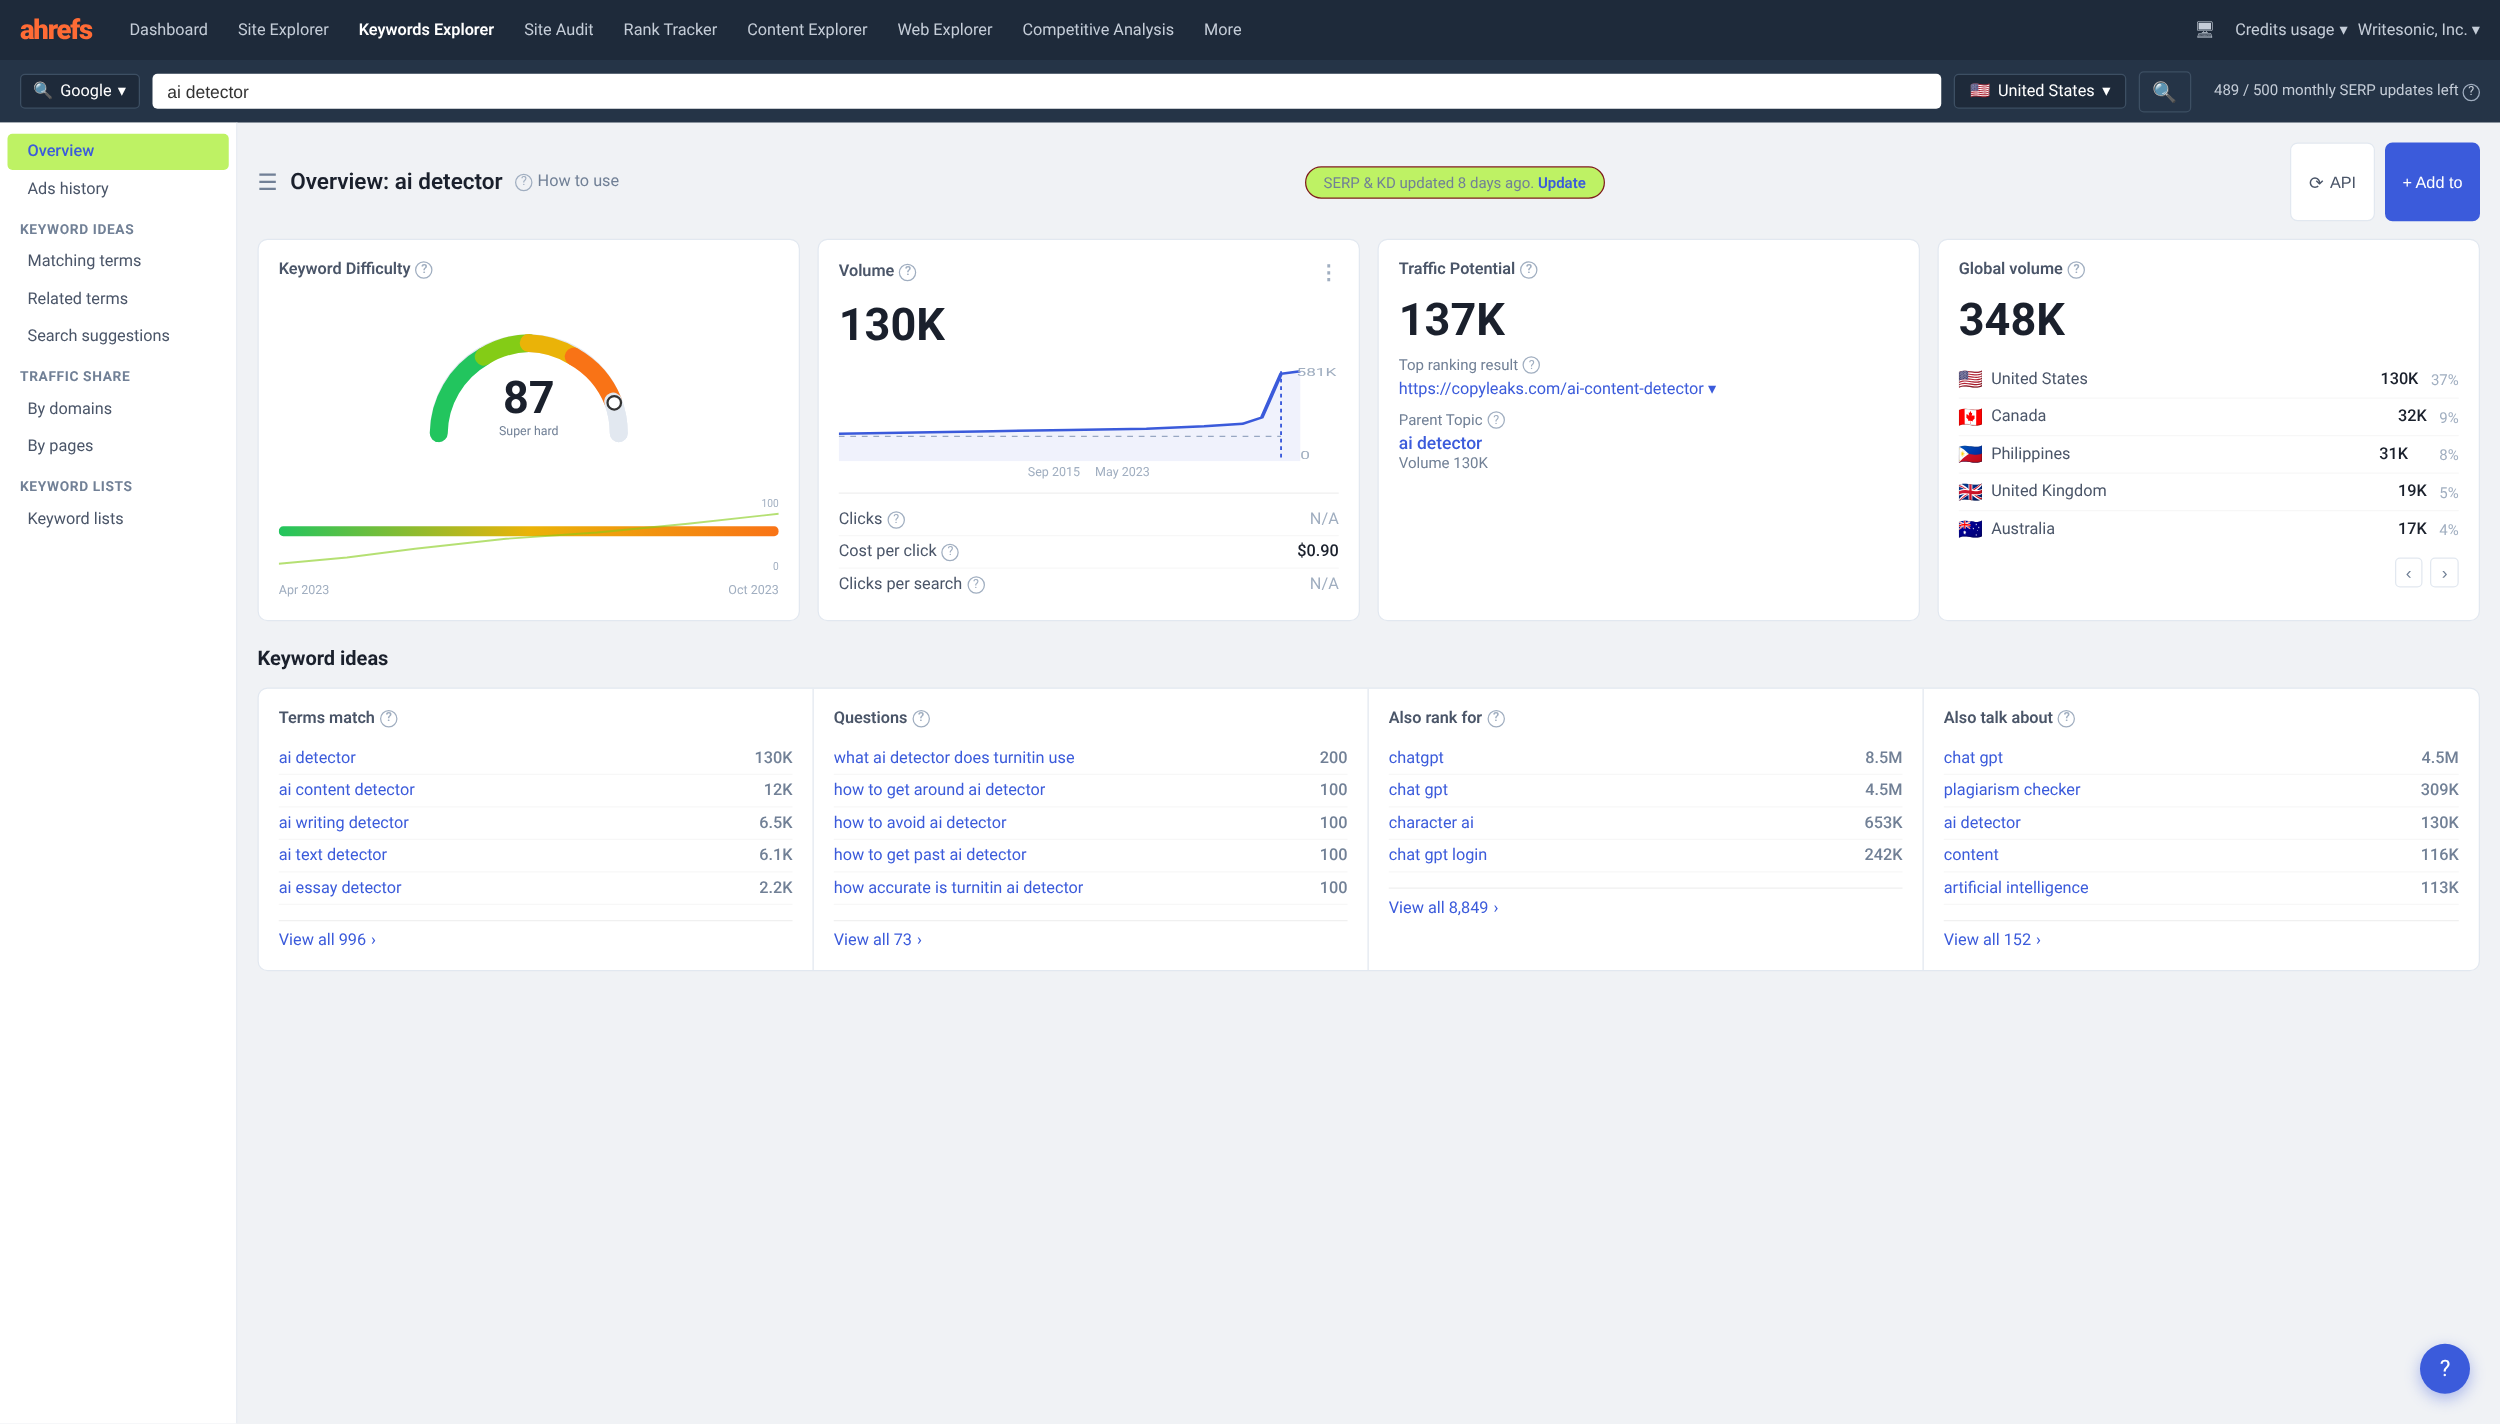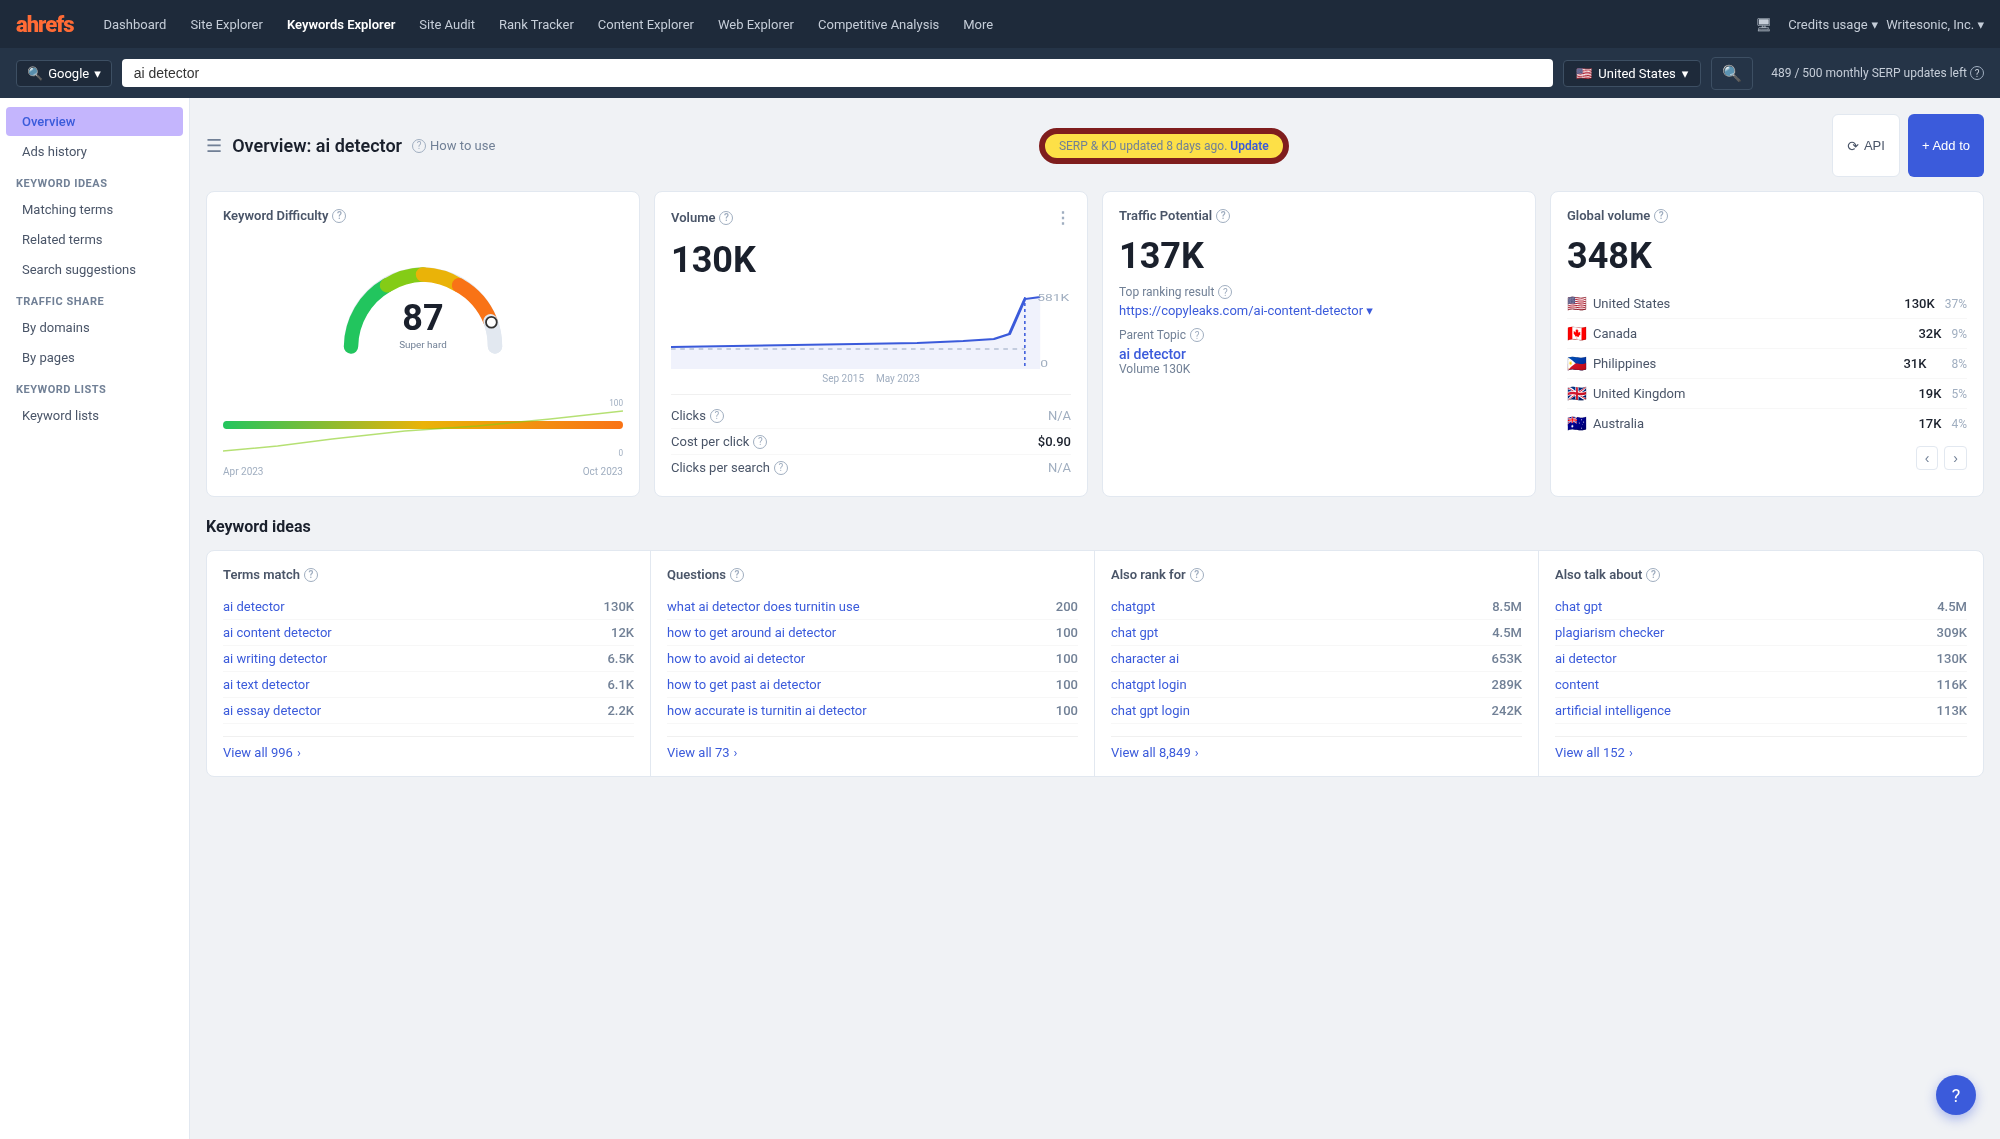--- a/index.html
+++ b/index.html
@@ -23,33 +23,33 @@
     .search-icon-btn { background: #253447; border: 1px solid #3d4f63; color: #c5cdd8; padding: 6px 10px; border-radius: 4px; cursor: pointer; font-size: 16px; }
     .serp-info { color: #8fa3b3; font-size: 12px; margin-left: 8px; }
     .serp-info span { color: #c5cdd8; }
 
     
     .main-layout { display: flex; height: calc(100vh - 98px); overflow: hidden; }
 
     
     .sidebar { width: 190px; background: #fff; border-right: 1px solid #e2e8f0; padding: 8px 0; flex-shrink: 0; overflow-y: auto; }
     .sidebar-item { padding: 7px 16px; font-size: 13px; color: #4a5568; cursor: pointer; border-radius: 4px; margin: 1px 6px; }
-    .sidebar-item.active { background: #c4b5fd; color: #3b5bdb; font-weight: 500; }
+    .sidebar-item.active { background: #bef264; color: #3b5bdb; font-weight: 500; }
     .sidebar-section { padding: 10px 16px 4px; font-size: 11px; font-weight: 700; color: #718096; text-transform: uppercase; letter-spacing: 0.5px; }
 
     
     .content { flex: 1; overflow-y: auto; padding: 16px; }
 
     
     .page-header { display: flex; align-items: center; justify-content: space-between; margin-bottom: 14px; }
     .page-header-left { display: flex; align-items: center; gap: 10px; }
     .hamburger { font-size: 18px; color: #718096; cursor: pointer; }
     .page-title { font-size: 18px; font-weight: 600; color: #1a202c; }
     .help-link { color: #718096; font-size: 13px; cursor: pointer; display: flex; align-items: center; gap: 4px; }
-    .serp-update-badge { background: #fde047; border: 6px solid #7f1d1d; border-radius: 20px; padding: 5px 14px; font-size: 12px; color: #718096; }
+    .serp-update-badge { background: #bef264; border: 1px solid #7f1d1d; border-radius: 20px; padding: 5px 14px; font-size: 12px; color: #718096; }
     .serp-update-badge .update-link { color: #3b5bdb; font-weight: 600; cursor: pointer; }
     .header-actions { display: flex; gap: 8px; }
     .btn-api { border: 1px solid #e2e8f0; background: #fff; color: #4a5568; padding: 6px 14px; border-radius: 6px; cursor: pointer; font-size: 13px; display: flex; align-items: center; gap: 5px; }
     .btn-add { background: #3b5bdb; color: #fff; padding: 24px 14px; border-radius: 6px; cursor: pointer; font-size: 13px; border: none; }
 
     
     .cards-grid { display: grid; grid-template-columns: 1fr 1fr 1fr 1fr; gap: 14px; margin-bottom: 20px; }
 
     .card { background: #fff; border-radius: 8px; border: 1px solid #e2e8f0; padding: 16px; }
 
@@ -442,24 +442,20 @@
     </div>
           <div class="idea-row">
       <span class="idea-link">chat gpt</span>
       <span class="idea-vol">4.5M</span>
     </div>
           <div class="idea-row">
       <span class="idea-link">character ai</span>
       <span class="idea-vol">653K</span>
     </div>
           <div class="idea-row">
-      <span class="idea-link">chatgpt login</span>
-      <span class="idea-vol">289K</span>
-    </div>
-          <div class="idea-row">
       <span class="idea-link">chat gpt login</span>
       <span class="idea-vol">242K</span>
     </div>
           <div class="view-all">View all 8,849 <span>›</span></div>
         </div>
         <div class="ideas-col">
           <div class="ideas-col-header">Also talk about <span class="help-icon">?</span></div>
           <div class="idea-row">
       <span class="idea-link">chat gpt</span>
       <span class="idea-vol">4.5M</span>

